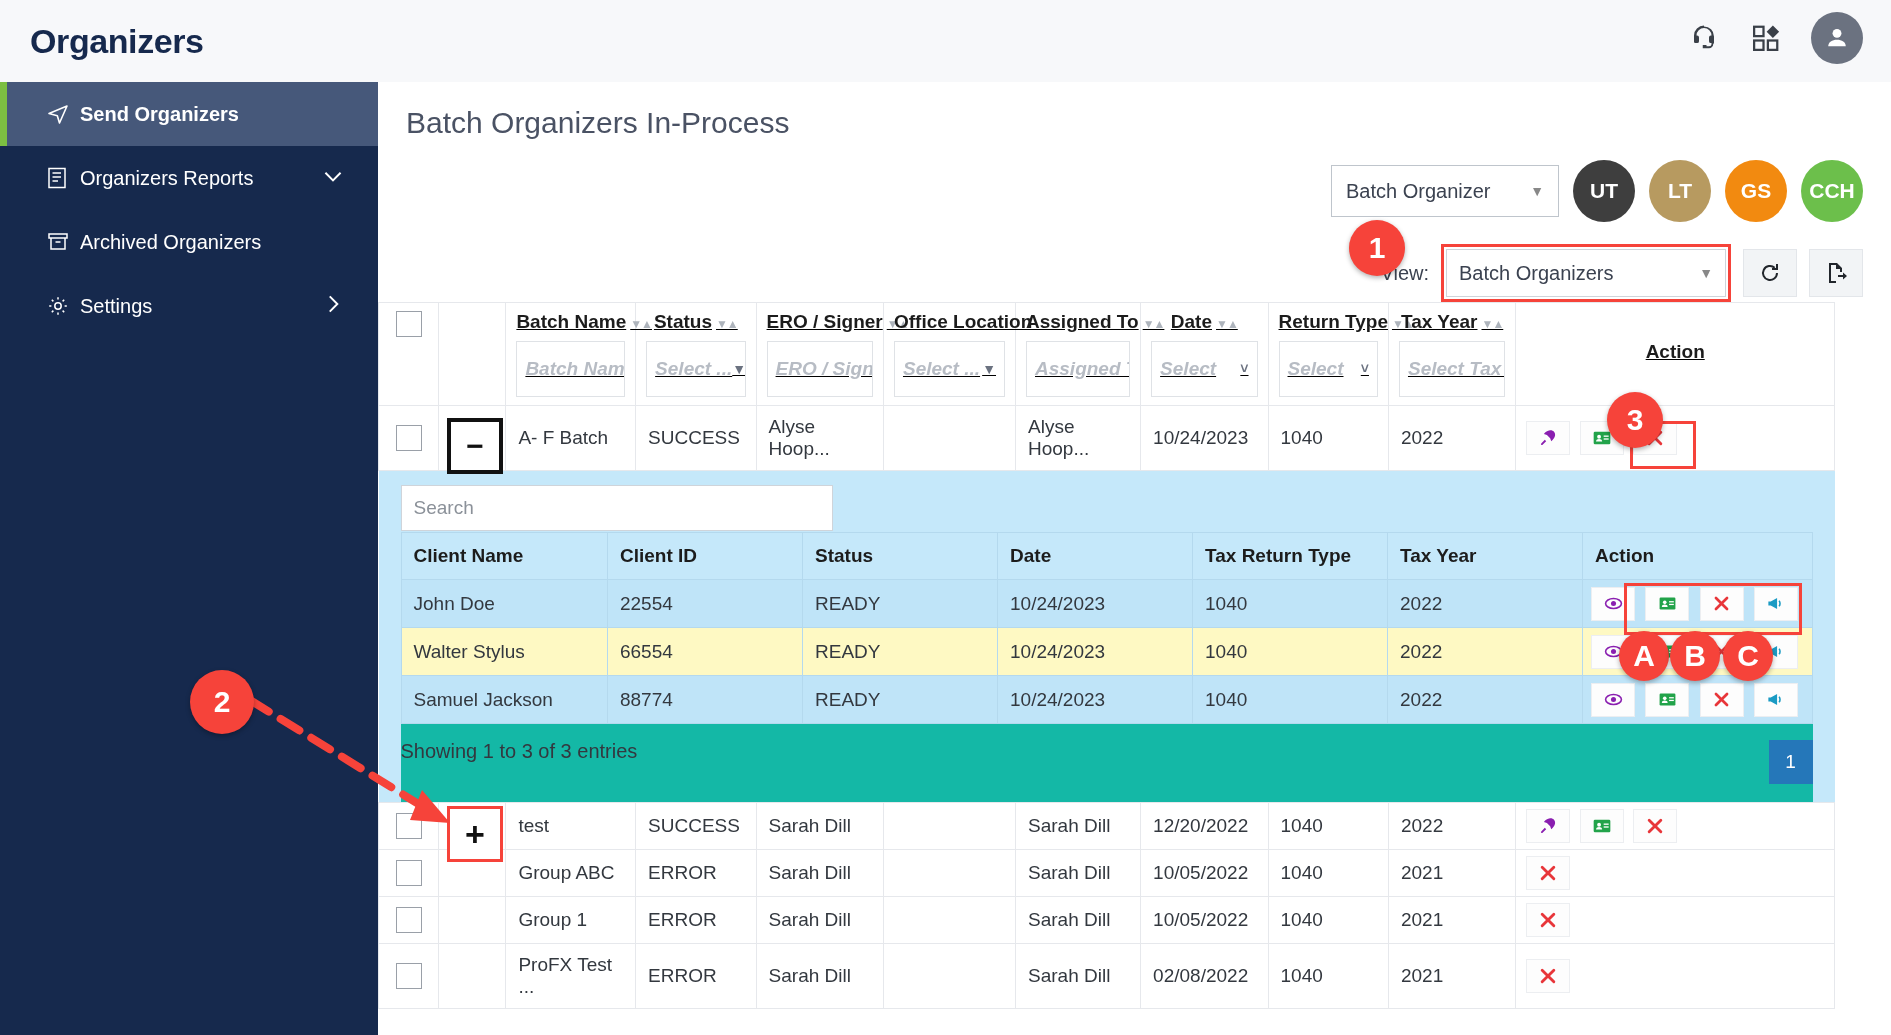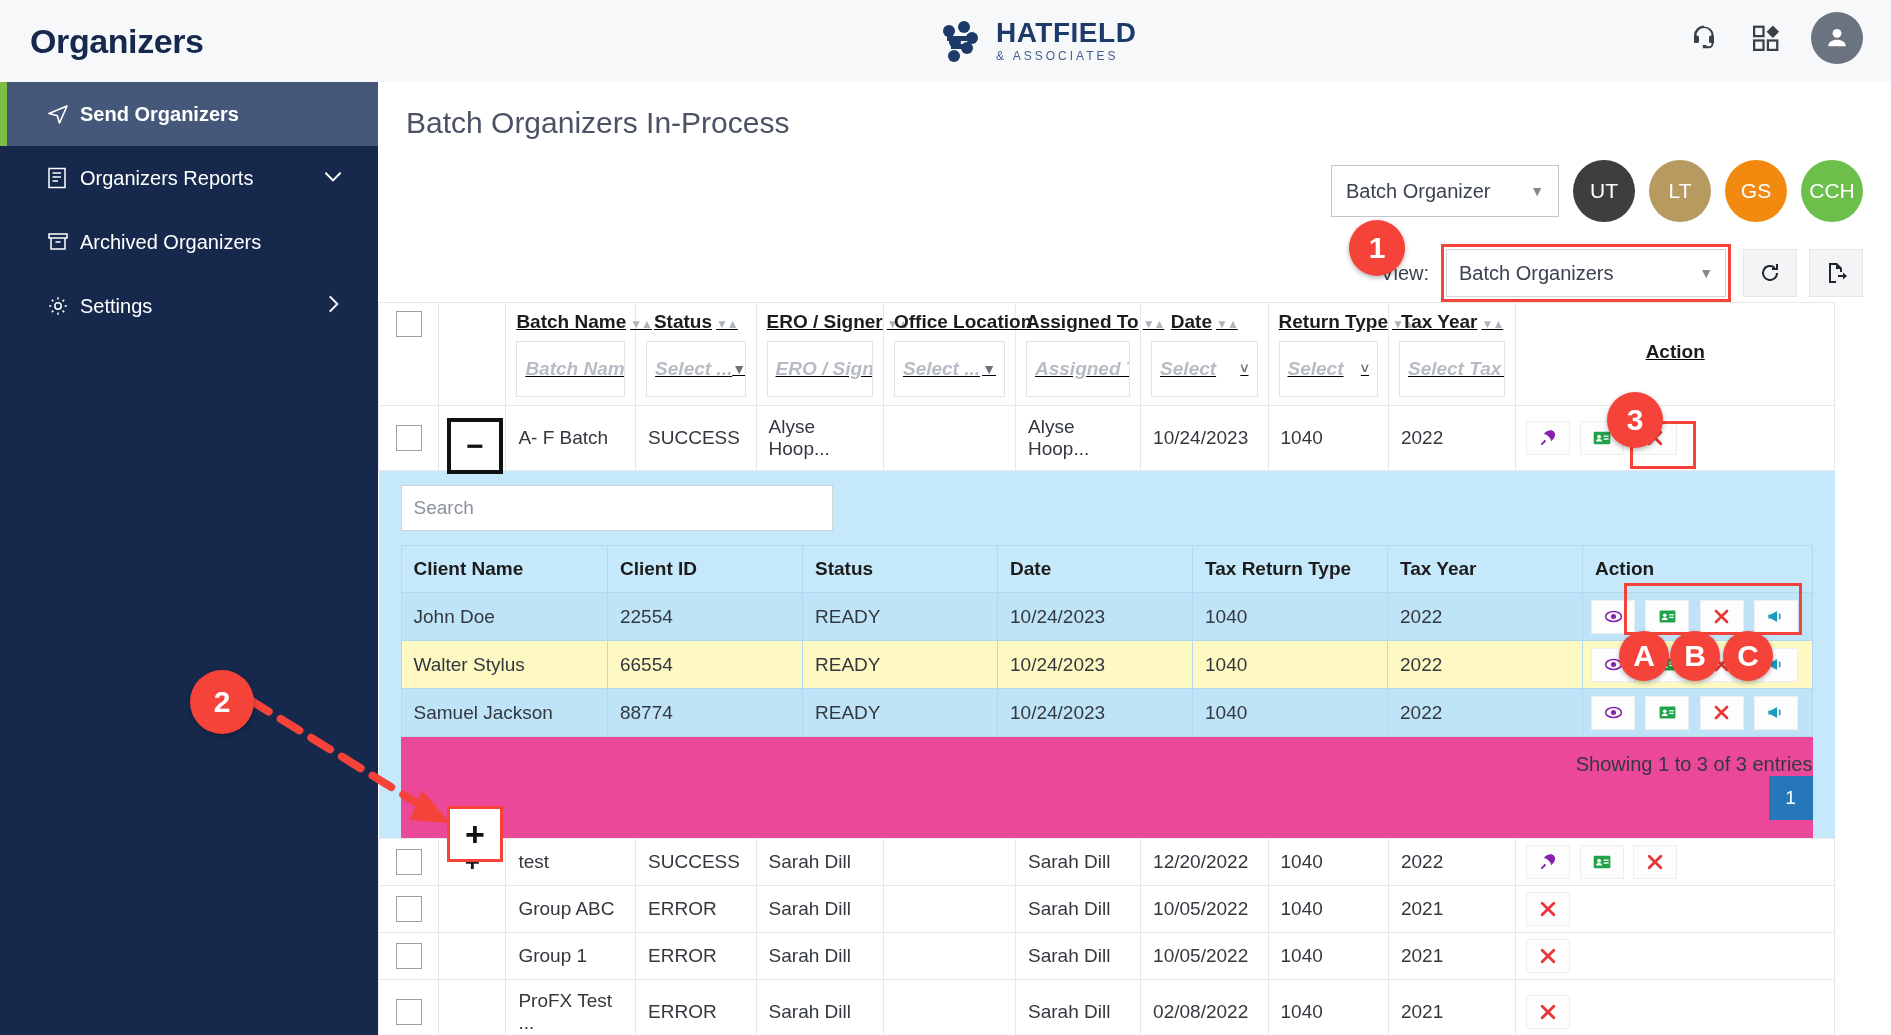--- a/index.html
+++ b/index.html
@@ -88,21 +88,21 @@
     padding:20px 28px 0 0; gap:14px;
   }
   .batch-select {
     width:228px; height:52px; border:1px solid #bfc5cc; background:#fff;
     display:flex; align-items:center; justify-content:space-between;
     padding:0 14px; font-size:20px; color:#3b4250; cursor:pointer;gap:6px;
   }
   .pill {
     width:62px; height:62px; border-radius:50%;
     display:flex; align-items:center; justify-content:center;
-    color:#ffffff; font-size:21px; cursor:pointer;
+    color:#ffffff; font-size:21px; cursor:pointer;font-weight:bold;
   }
   .view-row {
     display:flex; align-items:center; justify-content:flex-end;
     padding:22px 28px 0 0; gap:12px;
   }
   .view-label { font-size:20px; color:#3b4250; }
   .view-select {
     width:280px; height:48px; border:1px solid #cfd4da; background:#fff;
     display:flex; align-items:center; justify-content:space-between;
     padding:0 12px; font-size:20px; color:#3b4250; cursor:pointer;
@@ -142,35 +142,35 @@
     width:44px; height:34px; background:#fdfdfd; border:1px solid #eceef1;
     display:inline-flex; align-items:center; justify-content:center; cursor:pointer;
     margin-right:5px; vertical-align:middle;
   }
 
   
   .sub-wrap { background:#c5e8fa; padding:14px 22px 0 22px; }
   .sub-search {
     width:432px; height:46px; border:1px solid #cfd4da; background:#ffffff;
     display:flex; align-items:center; padding:0 12px; font-size:19px; color:#8b9199;
-    margin-bottom:14px;
+    margin-bottom:1px;
   }
   table.subgrid { border-collapse:collapse; width:100%; table-layout:fixed; }
   table.subgrid th {
     text-align:left; font-size:19px; font-weight:bold; color:#1c1c1c;
     padding:12px 12px; border:1px solid #b4d9ee; background:#c5e8fa;
   }
   table.subgrid td {
     font-size:19px; color:#33383f; padding:12px 12px; border:1px solid #b4d9ee;
     background:#bfe4f8; height:48px;
   }
   table.subgrid tr.alt td { background:#fef9c3; }
   .sub-footer {
-    display:flex; align-items:flex-end; justify-content:space-between;
-    padding:16px 0 18px 0; background:#ec4899;flex-direction:column;
+    display:flex; align-items:flex-start; justify-content:space-between;
+    padding:16px 0 18px 0; background:#14b8a6;
   }
   .sub-footer-text { font-size:20px; color:#33383f; }
   .page-num {
     width:44px; height:44px; background:#2577b9; color:#fff;
     display:flex; align-items:center; justify-content:center; font-size:19px; cursor:pointer;
   }
 
   
   .badge {
     position:absolute; border-radius:50%; background:#f6433a; color:#fff;
@@ -187,36 +187,20 @@
   .arrow-svg { position:absolute; z-index:36; pointer-events:none; }
 </style>
 </head>
 <body>
 
 <div class="topbar">
   <div class="brand-block">
     <div class="brand-title">Organizers</div>
   </div>
 
-  <div class="logo-wrap">
-    <svg class="logo-mark" viewBox="0 0 46 48">
-      <circle cx="9" cy="13" r="6" fill="#1d3a6b"></circle>
-      <circle cx="24" cy="9" r="6" fill="#1d3a6b"></circle>
-      <circle cx="32" cy="20" r="6" fill="#1d3a6b"></circle>
-      <circle cx="15" cy="24" r="6" fill="#1d3a6b"></circle>
-      <circle cx="27" cy="30" r="6" fill="#1d3a6b"></circle>
-      <circle cx="14" cy="38" r="6" fill="#1d3a6b"></circle>
-      <rect x="7" y="18" width="28" height="5" fill="#1d3a6b"></rect>
-      <rect x="11" y="26" width="20" height="5" fill="#1d3a6b"></rect>
-    </svg>
-    <div class="logo-text">
-      <div class="logo-main">HATFIELD</div>
-      <div class="logo-sub">&amp; ASSOCIATES</div>
-    </div>
-  </div>
 
   <div class="top-icons">
     <div class="ticon">
       <svg width="30" height="30" viewBox="0 0 24 24" fill="#3a4048">
         <path d="M12 2a8 8 0 0 0-8 8v5a1 1 0 0 0 1 1h1.5a1.5 1.5 0 0 0 1.5-1.5v-3A1.5 1.5 0 0 0 6.5 10H6a6 6 0 0 1 12 0h-.5a1.5 1.5 0 0 0-1.5 1.5v3a1.5 1.5 0 0 0 1.5 1.5H18v.5a2 2 0 0 1-2 2h-2v-1h-3v2.6h5a3.4 3.4 0 0 0 3.4-3.4H19a1 1 0 0 0 1-1v-5a8 8 0 0 0-8-8z"></path>
       </svg>
     </div>
     <div class="ticon">
       <svg width="30" height="30" viewBox="0 0 24 24" fill="none" stroke="#3a4048" stroke-width="1.8">
         <rect x="2.5" y="3" width="7.5" height="7.5"></rect>

